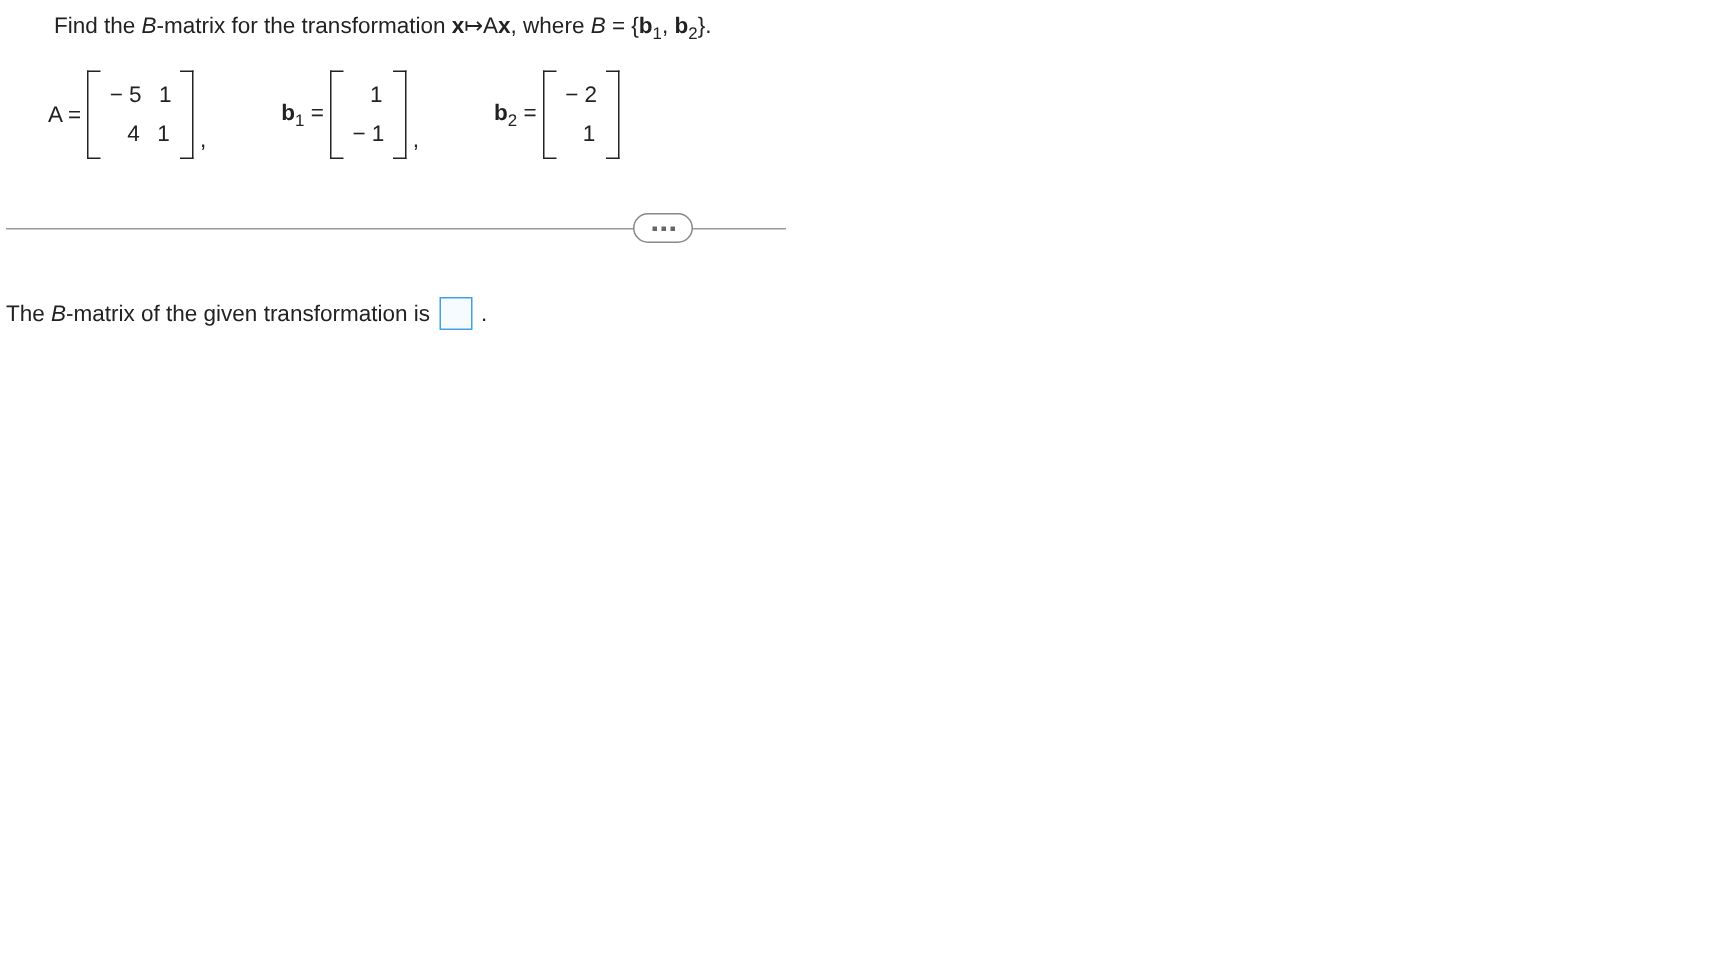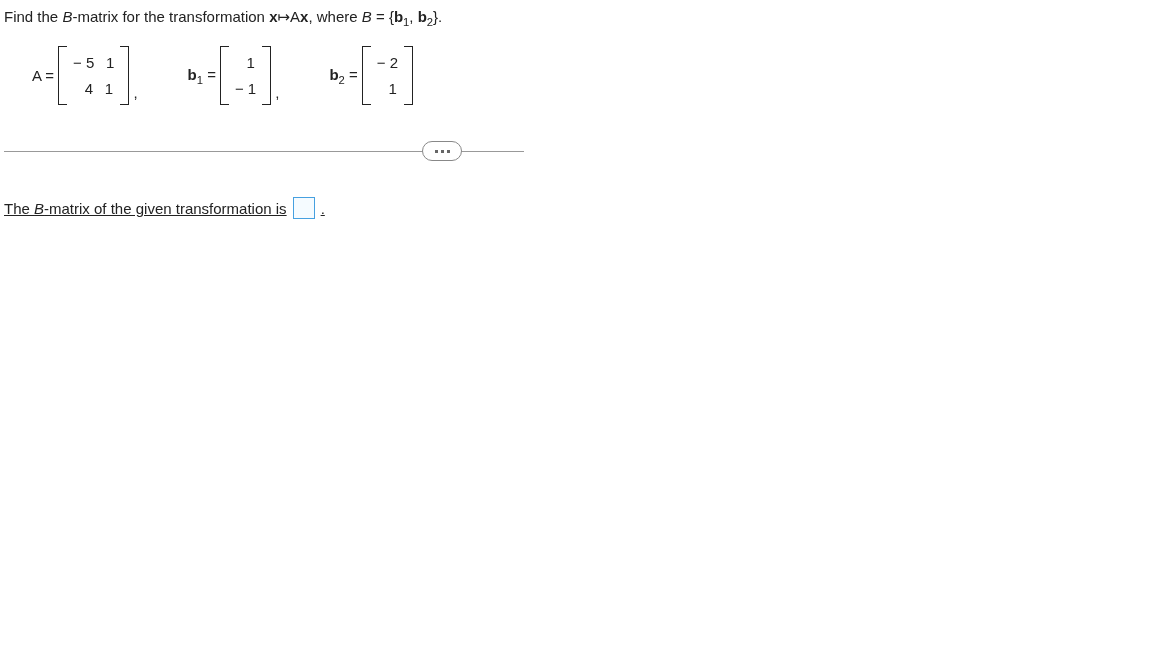--- a/index.html
+++ b/index.html
@@ -10,20 +10,21 @@
       padding: 8px 4px;
       width: 1152px;
       height: 648px;
       background: #fff;
     }
     .prompt-line {
       margin-bottom: 18px;
       display: flex;
       align-items: flex-start;
       gap: 4px;
+      margin-left: 32px;
     }
     .italic { font-style: italic; }
     .bold { font-weight: bold; }
     .equations-row {
       display: flex;
       align-items: center;
       gap: 50px;
       padding-left: 28px;
       margin-bottom: 36px;
     }
@@ -106,21 +107,20 @@
     .divider-pill-dots span {
       width: 3px;
       height: 3px;
       background: #666;
       display: block;
     }
     .answer-line {
       display: flex;
       align-items: center;
       gap: 6px;
-      text-decoration: underline;
     }
     .answer-input {
       width: 22px;
       height: 22px;
       border: 1px solid #46a0e0;
       background: #f5fbff;
       cursor: text;
     }
     .subscript { font-size: 0.75em; vertical-align: sub; }
   </style>

